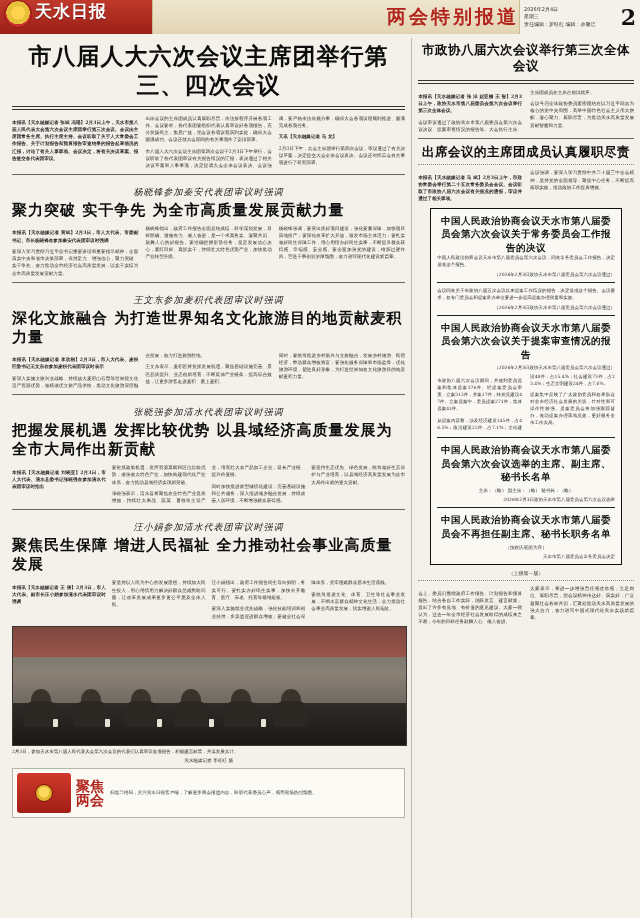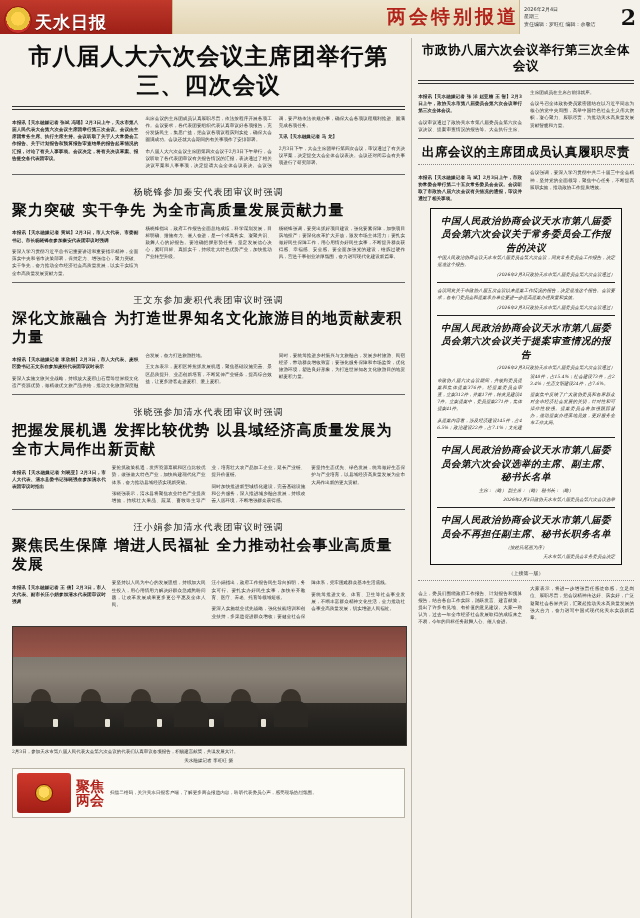--- a/index.html
+++ b/index.html
@@ -19,23 +19,23 @@
 
   
   .masthead{
     position:relative;
     height:34px;
     display:flex;
     align-items:stretch;
     border-bottom:2px solid #b8module;
   }
   .masthead-left{
-    width:172px;
+    width:152px;
     background:linear-gradient(180deg,#c0392b,#9d1f17);
-    display:flex;align-items:flex-end;
+    display:flex;align-items:flex-start;
     padding-left:4px;
     box-sizing:border-box;
     position:relative;
   }
   .emblem{
     width:26px;height:26px;border-radius:50%;
     background:radial-gradient(circle at 50% 45%, #ffd24d 0 35%, #e8c13a 36% 60%, #c9302c 61% 100%);
     border:1px solid #8e1b14;
     flex:0 0 auto;
     margin-right:3px;
@@ -102,20 +102,21 @@
   .rule-s{border-top:1px solid #666;margin:5px 0;}
   .rule-thin{border-top:1px dotted #888;margin:4px 0;}
 
   .kicker{
     text-align:center;
     font-size:9px;
     color:#1a1a1a;
     font-family:"DejaVu Serif","Liberation Serif",serif;
     margin:11px 0 2px 0;
     letter-spacing:1px;
+    font-style:italic;
   }
   .hl-sub{
     font-family:"DejaVu Serif","Liberation Serif",serif;
     font-weight:bold;
     text-align:left;
     font-size:15px;
     color:#0d0d0d;
     letter-spacing:1px;
     margin:2px 0 5px 0;
   }
@@ -133,21 +134,20 @@
     word-break:break-all;
   }
   .lead{font-weight:bold;}
 
   
   .rbox{
     border:1px solid #111;
     padding:5px 6px;
     margin:5px 12px;
     background:#faf8f2;
-    font-style:italic;
   }
   .rbox-title{
     font-family:"DejaVu Serif","Liberation Serif",serif;
     font-weight:bold;
     text-align:center;
     font-size:9.5px;
     line-height:1.45;
     color:#111;
     letter-spacing:.5px;
   }

